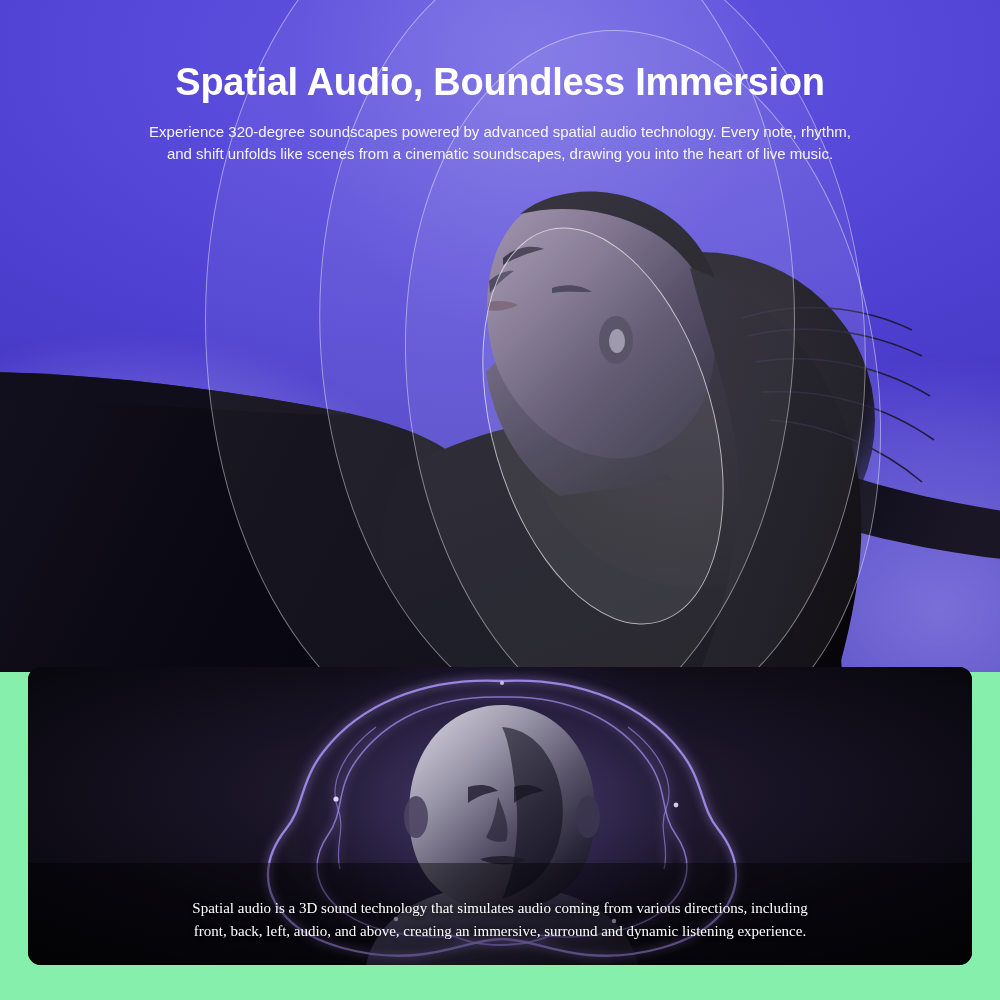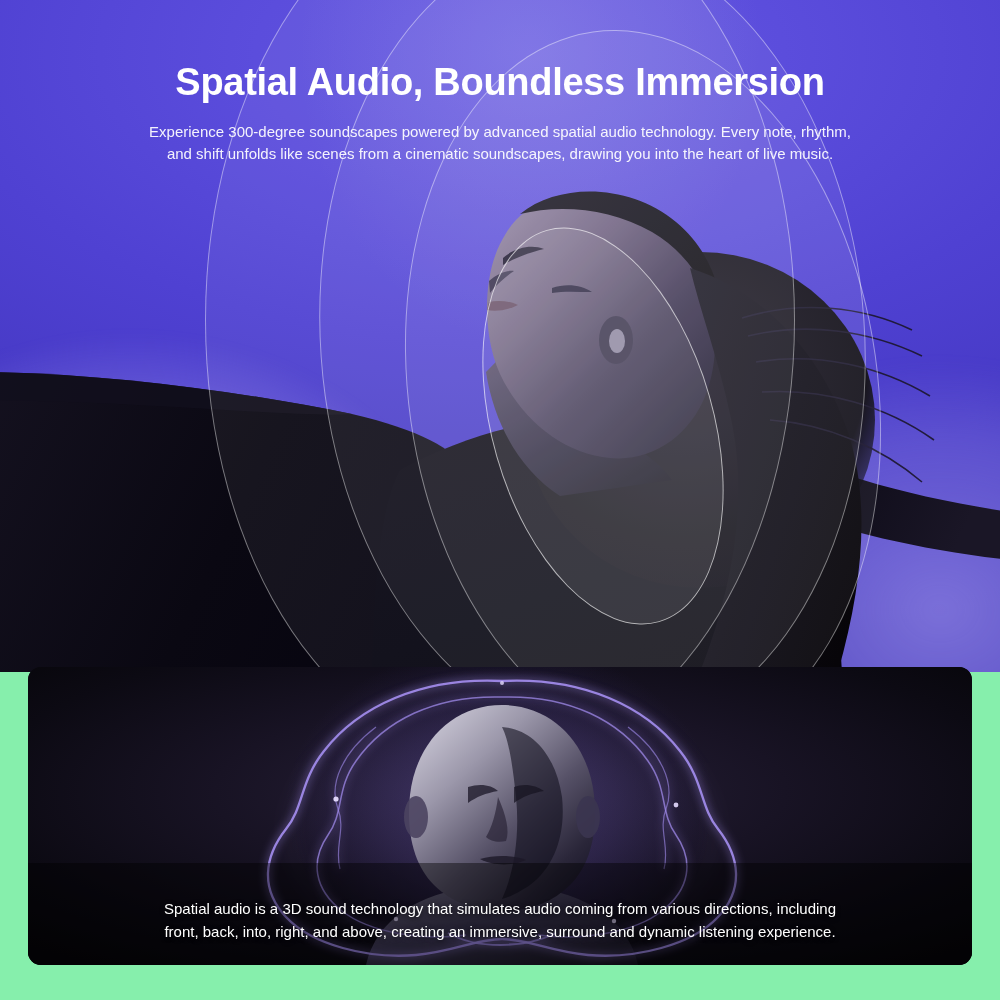--- a/index.html
+++ b/index.html
@@ -76,20 +76,21 @@
     position:absolute; left:28px; top:667px; width:944px; height:298px;
     border-radius:13px; overflow:hidden;
     background:
       radial-gradient(70% 95% at 50% 40%, #221c33 0%, #14101f 46%, #0b0910 78%, #070609 100%);
   }
   .card-svg { position:absolute; left:0; top:0; }
   .card-caption {
     position:absolute; left:0; bottom:22px; width:944px; text-align:center;
     font-size:15px; line-height:23px; color:#ffffff; z-index:9;
     text-shadow:0 1px 5px rgba(0,0,0,.85);
+    font-family:Liberation Serif, serif;
   }
   .card-caption .l { display:block; }
 </style>
 </head>
 <body>
 
 <div id="page">
 
   <section class="hero">
 
@@ -174,21 +175,21 @@
     </div>
 
     <div class="ring r1"></div>
     <div class="ring r2"></div>
     <div class="ring r3"></div>
     <div class="ring r4"></div>
 
     <div class="hero-text">
       <h1 class="headline">Spatial Audio, Boundless Immersion</h1>
       <p class="sub">
-        <span class="l">Experience 300-degree soundscapes powered by advanced spatial audio technology. Every note, rhythm,</span>
+        <span class="l">Experience 320-degree soundscapes powered by advanced spatial audio technology. Every note, rhythm,</span>
         <span class="l">and shift unfolds like scenes from a cinematic soundscapes, drawing you into the heart of live music.</span>
       </p>
     </div>
   </section>
 
   <section class="card">
     <svg class="card-svg" width="944" height="298" viewBox="0 0 944 298">
       <defs>
         <radialGradient id="cardBg" cx="0.5" cy="0.42" r="0.72">
           <stop offset="0%" stop-color="#272038"></stop>
@@ -259,17 +260,17 @@
         <circle cx="368" cy="252" r="2.2" opacity="0.85"></circle>
         <circle cx="586" cy="254" r="2.2" opacity="0.85"></circle>
         <circle cx="474" cy="16" r="2" opacity="0.8"></circle>
       </g>
 
       <rect x="0" y="196" width="944" height="102" fill="#000" opacity="0.42"></rect>
     </svg>
 
     <div class="card-caption">
       <span class="l">Spatial audio is a 3D sound technology that simulates audio coming from various directions, including</span>
-      <span class="l">front, back, into, right, and above, creating an immersive, surround and dynamic listening experience.</span>
+      <span class="l">front, back, left, audio, and above, creating an immersive, surround and dynamic listening experience.</span>
     </div>
   </section>
 
 </div>
 
 </body></html>

